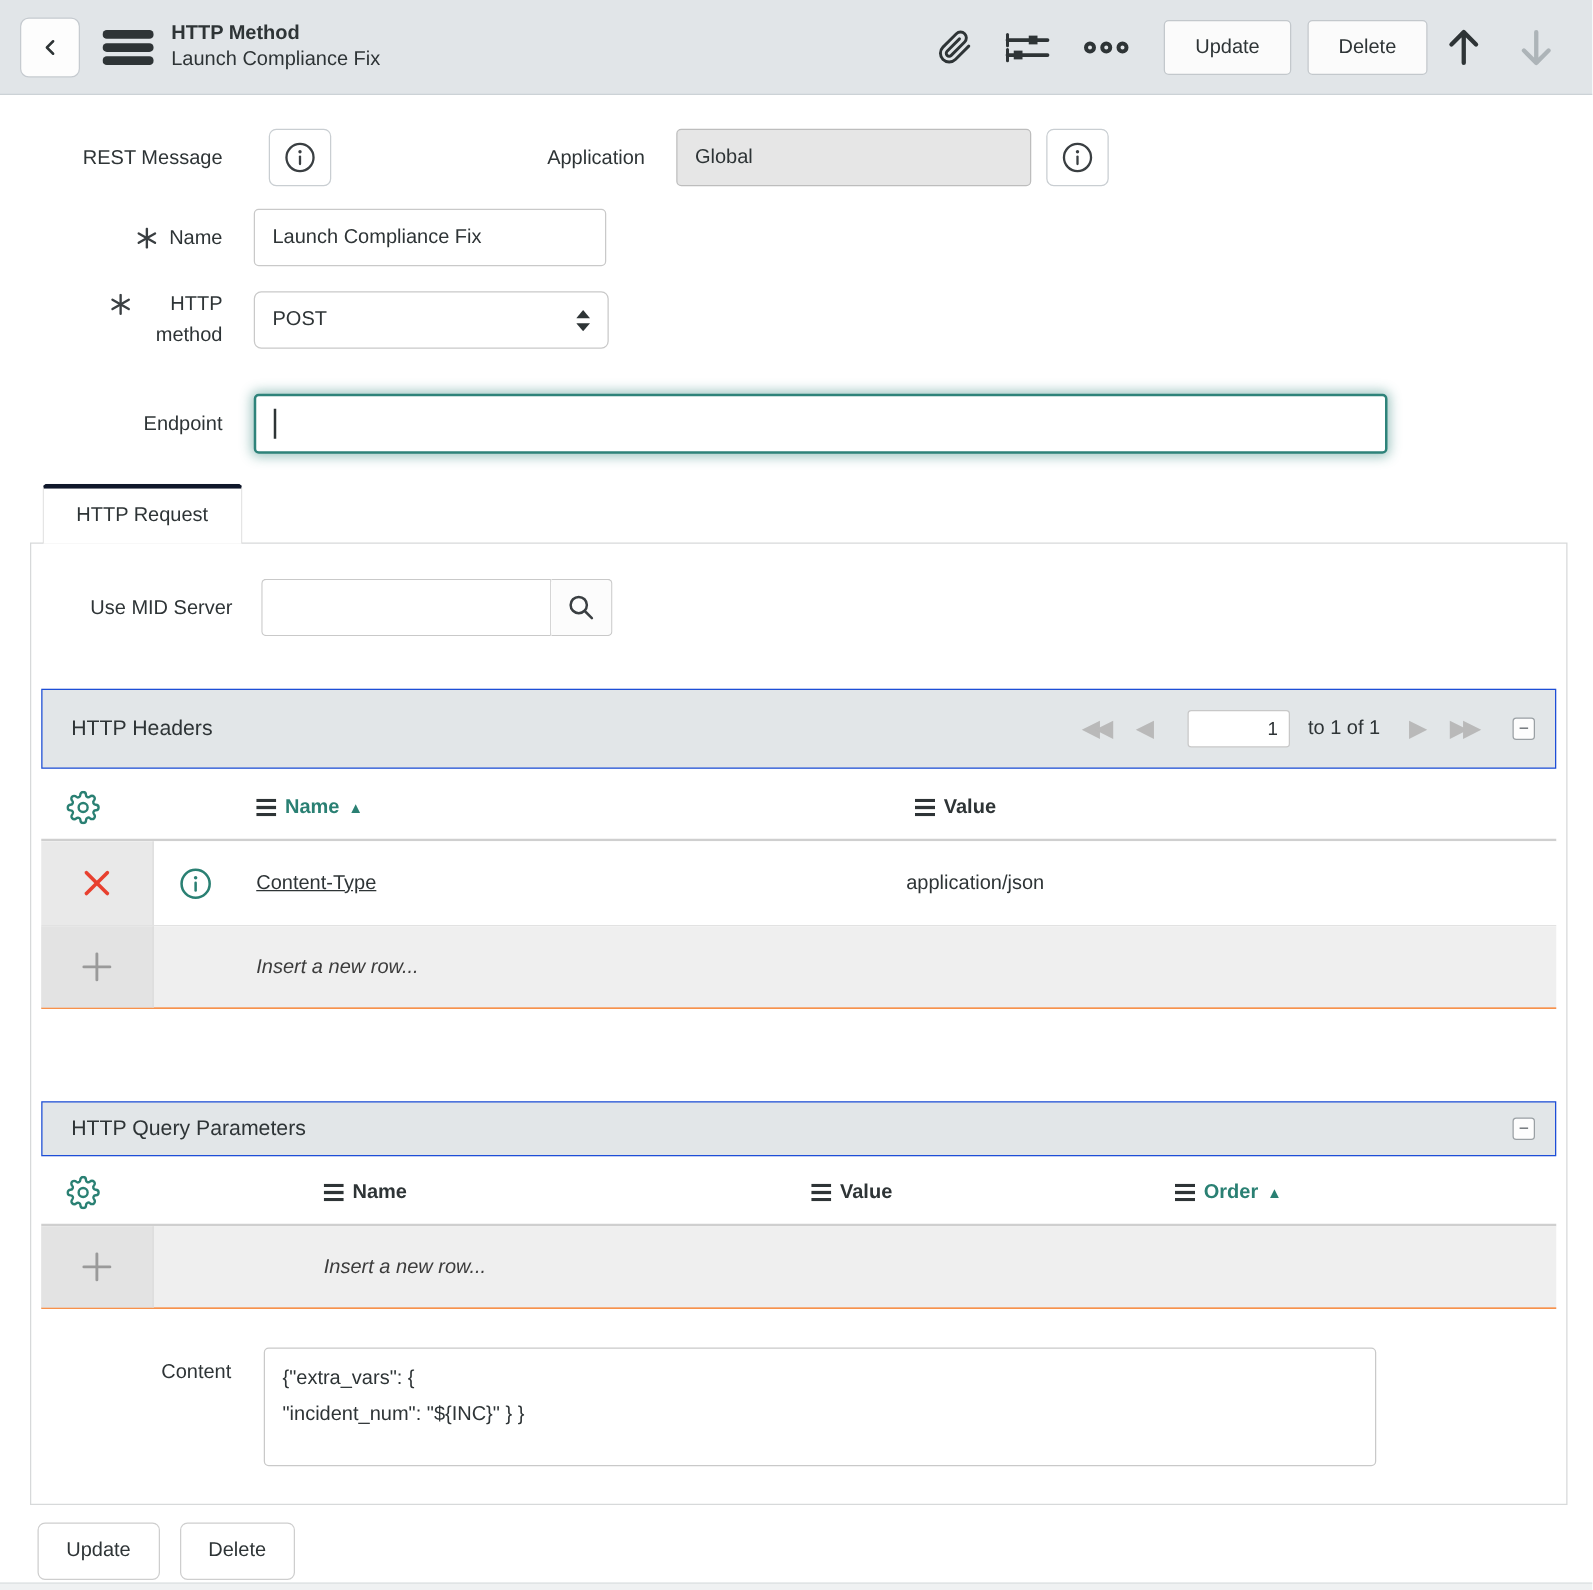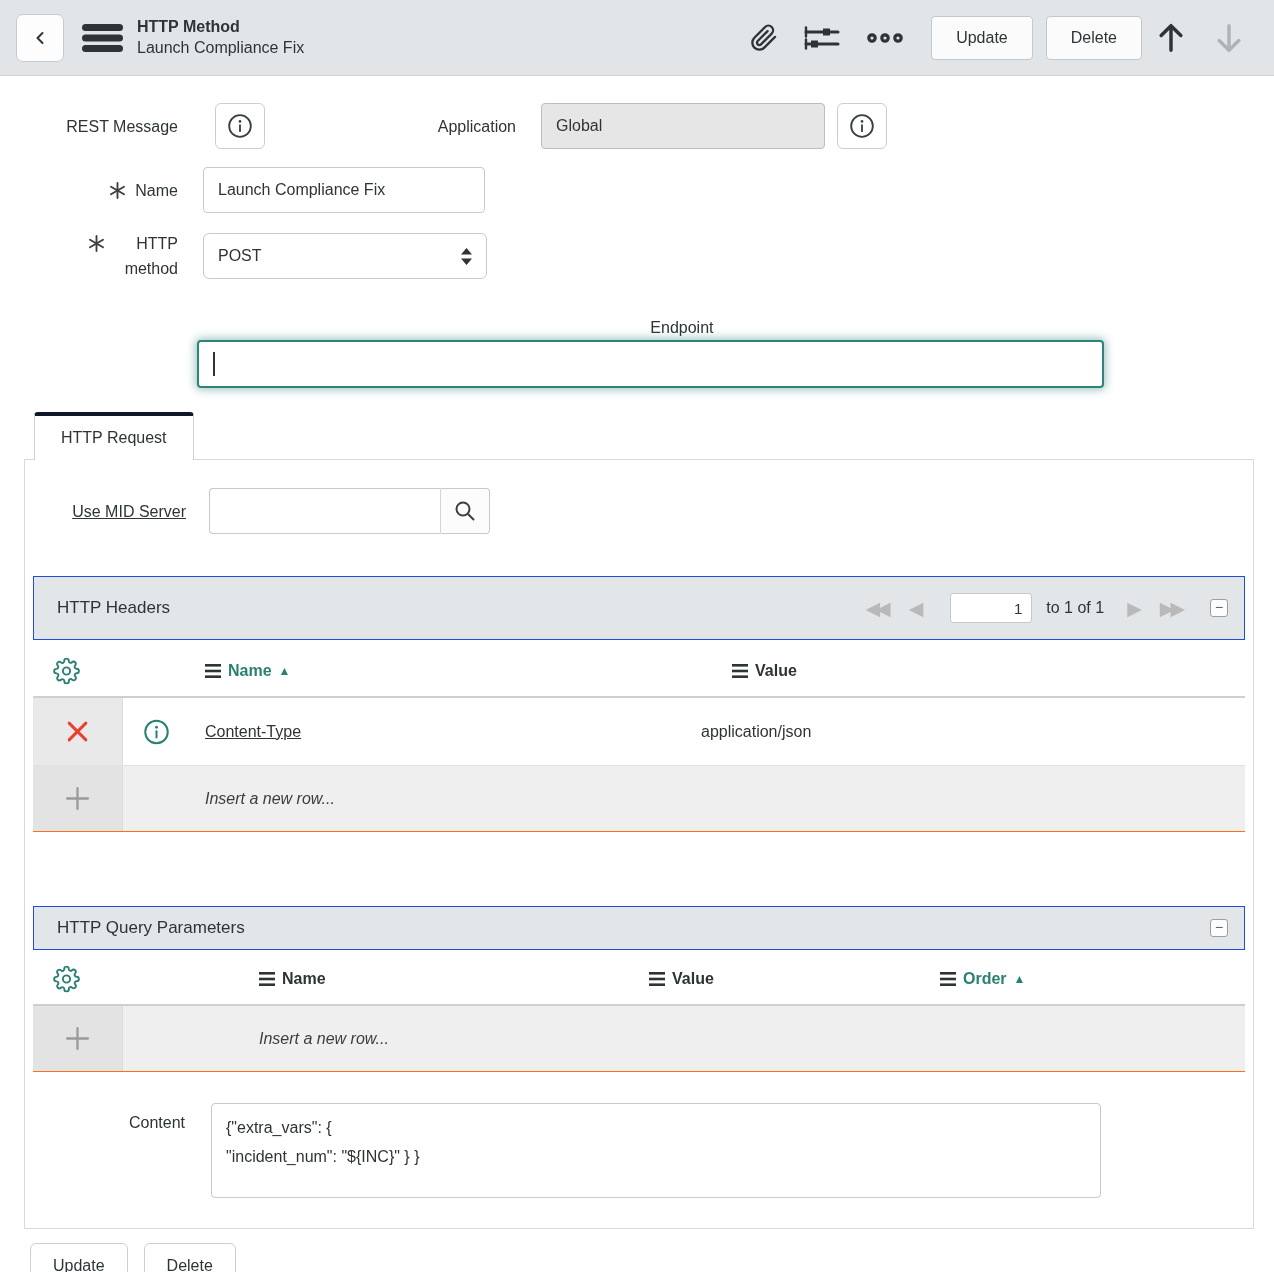--- a/index.html
+++ b/index.html
@@ -38,36 +38,36 @@
     border-radius:6px; display:flex; align-items:center; justify-content:center; cursor:pointer; }
   .grp2 { margin-left:102px; display:flex; align-items:center; }
   .grp2 .flabel { width:149px; }
   .sel { width:284px; height:46px; border:1px solid #c9c9c9; border-radius:6px;
     display:flex; align-items:center; padding:16px 14px; cursor:pointer; background:#fff; }
   .sel .sval { flex:1; }
   .endpoint { width:907px; height:48px; border:2px solid #2e837a; border-radius:4px;
     box-shadow:0 0 9px 2px rgba(46,131,122,.45); display:flex; align-items:center;
     padding:0 14px; background:#fff; }
   .caret { width:2px; height:24px; background:#2e3436; }
-  .mb18 { margin-bottom:18px; } .mt34 { margin-top:34px;flex-direction:column; }
+  .mb18 { margin-bottom:18px; } .mt34 { margin-top:34px; }
 
   
   .tabs { display:flex; margin:24px 0 0 27px; height:47px; align-items:flex-end; }
   .tab { height:47px; padding:0 26px; display:flex; align-items:center; font-size:16px;
     border:1px solid #d0d0d0; border-bottom:none; border-radius:4px 4px 0 0; cursor:pointer; }
   .tab.inactive { background:#e4e5e5; color:#2e3436; }
   .tab.active { background:#fff; border-top:4px solid #0f172a; position:relative; z-index:2;
     margin-left:7px; height:48px; margin-bottom:-1px; }
 
   
   .tab-panel { margin:0 20px 0 24px; border:1px solid #d7d9da; border-top:1px solid #d7d9da;
     height:770px; padding:28px 8px 0 8px; position:relative; background:#fff; }
 
   .mid-row { display:flex; align-items:center; height:46px; margin-left:0; }
-  .mid-row .flabel { width:153px; margin-right:23px;text-decoration:underline; }
+  .mid-row .flabel { width:153px; margin-right:23px; }
   .mid-inp { width:232px; height:46px; border:1px solid #c9c9c9; border-radius:4px 0 0 4px;
     border-right:1px solid #d5d5d5; background:#fff; }
   .search-btn { width:49px; height:46px; border:1px solid #c9c9c9; border-left:none;
     border-radius:0 4px 4px 0; background:#fcfcfc; display:flex; align-items:center;
     justify-content:center; cursor:pointer; }
 
   
   .list-bar { background:#e2e6e8; border:1px solid #1d4ed8; display:flex; align-items:center;
     padding:0 16px 0 23px; }
   .list-bar .ltitle { font-size:17px; color:#2e3436; }
@@ -329,21 +329,21 @@
         </span>
       </div>
       <span class="at rowinfo" style="left:110px;">
         <svg width="27" height="27" viewBox="0 0 24 24" fill="none" stroke="#2a8073" stroke-width="1.8">
             <circle cx="12" cy="12" r="10"></circle>
             <line x1="12" y1="11.3" x2="12" y2="16.8" stroke-linecap="round"></line>
             <circle cx="12" cy="7.8" r="1.25" fill="#2a8073" stroke="none"></circle>
           </svg>
       </span>
       <span class="at cell-link" style="left:172px;">Content-Type</span>
-      <span class="at" style="left:668px;">application/json</span>
+      <span class="at" style="left:692px;">application/json</span>
     </div>
 
     <div class="trow irow">
       <div class="action-cell">
         <span>
           <svg width="25" height="25" viewBox="0 0 24 24" stroke="#9a9a9a" stroke-width="2.2" stroke-linecap="round">
               <line x1="12" y1="2" x2="12" y2="22"></line>
               <line x1="2" y1="12" x2="22" y2="12"></line>
             </svg>
         </span>

